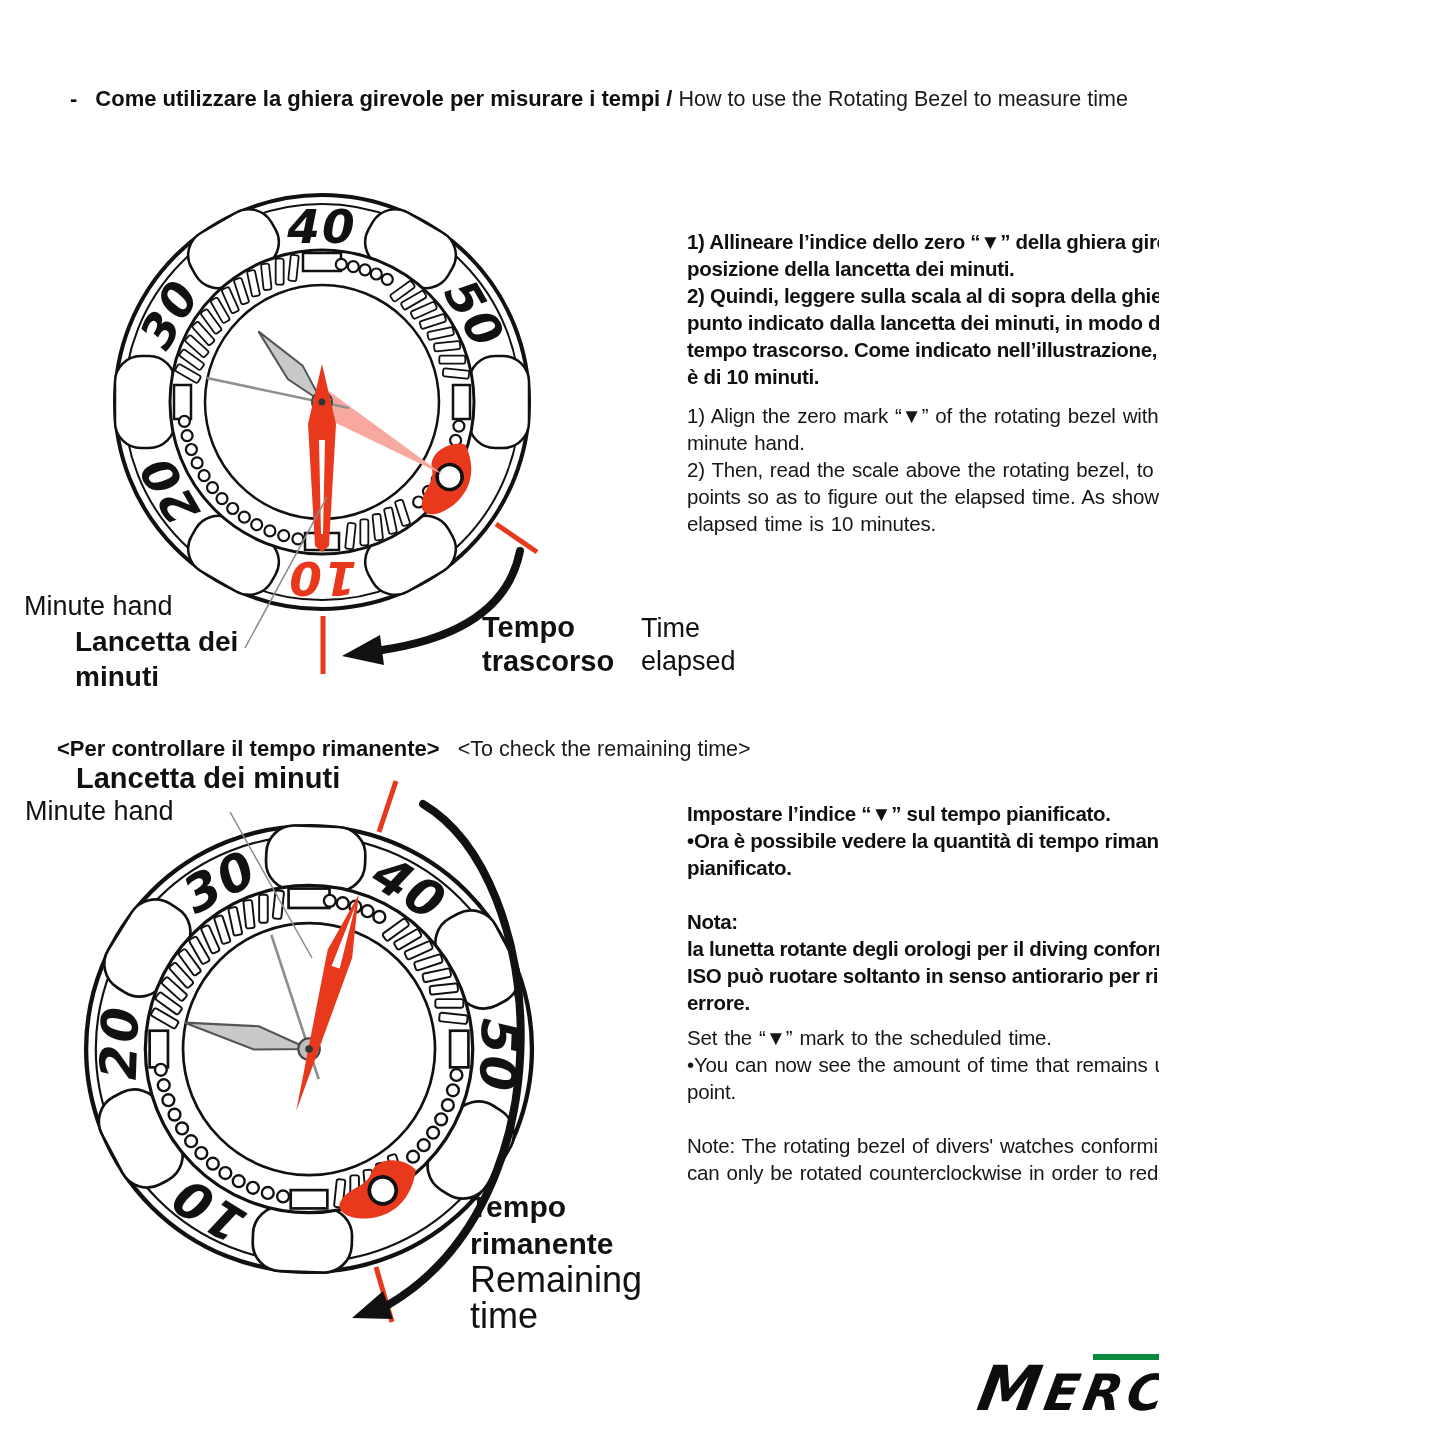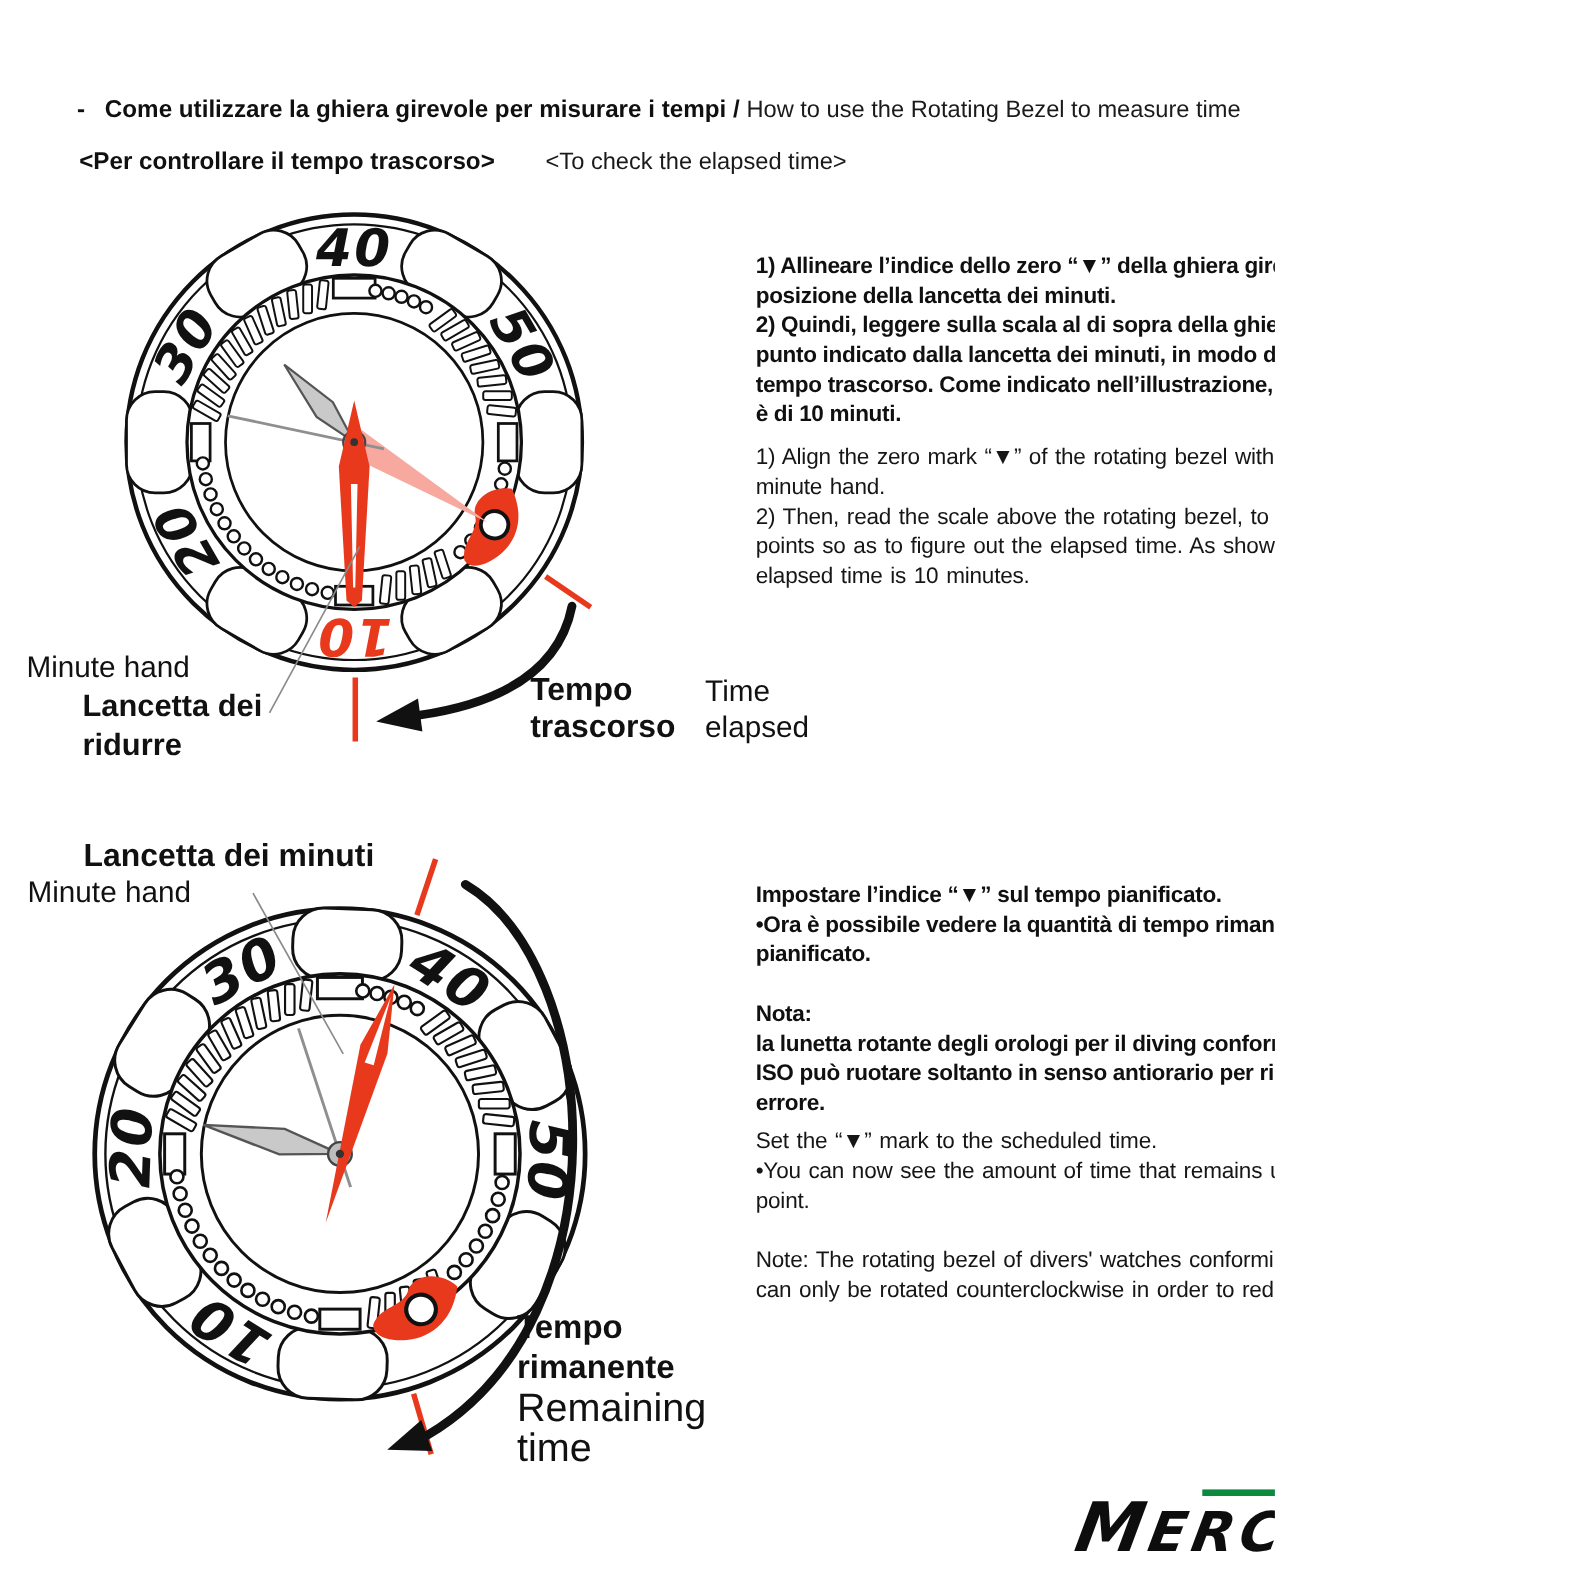--- a/index.html
+++ b/index.html
@@ -53,24 +53,20 @@
       <path fill="#101010" d="M11,80 C27,57 41,49 58,42 C71,37 79,26 84,13 C85,27 78,41 64,48 C48,56 27,67 11,80 Z"></path>
       <path fill="#101010" d="M33,53 C45,47 56,45 67,43 C63,50 53,54 43,56 C38,57 34,56 33,53 Z"></path>
     </svg>
   </div>
 
   <div class="hrow" style="left:70px;top:86px">
     <span class="dash">-</span><span class="b">Come utilizzare la ghiera girevole per misurare i tempi /</span>
     <span class="r">How to use the Rotating Bezel to measure time</span>
   </div>
 
-  <div class="hrow" style="left:72px;top:134px">
-    <span class="b" style="margin-right:40px">&lt;Per controllare il tempo trascorso&gt;</span>
-    <span class="r">&lt;To check the elapsed time&gt;</span>
-  </div>
 
   <svg class="fig" style="left:42px;top:122px" width="560" height="560" viewBox="0 0 560 560">
     <g>
       <circle class="case" cx="280" cy="280" r="207" stroke-width="4"></circle>
       <circle class="case" cx="280" cy="280" r="198" stroke-width="2"></circle>
       <g>
         <rect class="lobe" x="-46" y="-30" width="92" height="60" rx="26" transform="rotate(30 280 280) translate(280 103)"></rect>
         <rect class="lobe" x="-46" y="-30" width="92" height="60" rx="26" transform="rotate(90 280 280) translate(280 103)"></rect>
         <rect class="lobe" x="-46" y="-30" width="92" height="60" rx="26" transform="rotate(150 280 280) translate(280 103)"></rect>
         <rect class="lobe" x="-46" y="-30" width="92" height="60" rx="26" transform="rotate(210 280 280) translate(280 103)"></rect>
@@ -188,26 +184,30 @@
 tempo trascorso. Come indicato nell’illustrazione, il tempo trascorso
 è di 10 minuti.</div>
   <div class="para r" style="top:402px">1) Align the zero mark “▼” of the rotating bezel with the position of the
 minute hand.
 2) Then, read the scale above the rotating bezel, to which the minute hand
 points so as to figure out the elapsed time. As shown in the illustration, the
 elapsed time is 10 minutes.</div>
 
   <div class="lbl" style="left:24px;top:590px;font-size:27px;line-height:33px">Minute hand</div>
   <div class="lbl b" style="left:75px;top:624px;font-size:28px;line-height:35px">Lancetta dei
-ridurre</div>
+minuti</div>
   <div class="lbl b" style="left:482px;top:610px;font-size:29px;line-height:34px">Tempo
 trascorso</div>
   <div class="lbl" style="left:641px;top:612px;font-size:27px;line-height:33px">Time
 elapsed</div>
 
+  <div class="hrow" style="left:57px;top:736px">
+    <span class="b" style="margin-right:12px">&lt;Per controllare il tempo rimanente&gt;</span>
+    <span class="r">&lt;To check the remaining time&gt;</span>
+  </div>
 
   <div class="lbl b" style="left:76px;top:762px;font-size:29px">Lancetta dei minuti</div>
   <div class="lbl" style="left:25px;top:796px;font-size:27px">Minute hand</div>
 
   <svg class="fig" style="left:9px;top:749px" width="660" height="600" viewBox="0 0 660 600">
     <g transform="translate(-1.5 -1.5) scale(1.0769)">
       <circle class="case" cx="280" cy="280" r="207" stroke-width="4"></circle>
       <circle class="case" cx="280" cy="280" r="198" stroke-width="2"></circle>
       <g>
         <rect class="lobe" x="-46" y="-30" width="92" height="60" rx="26" transform="rotate(62 280 280) translate(280 103)"></rect>

